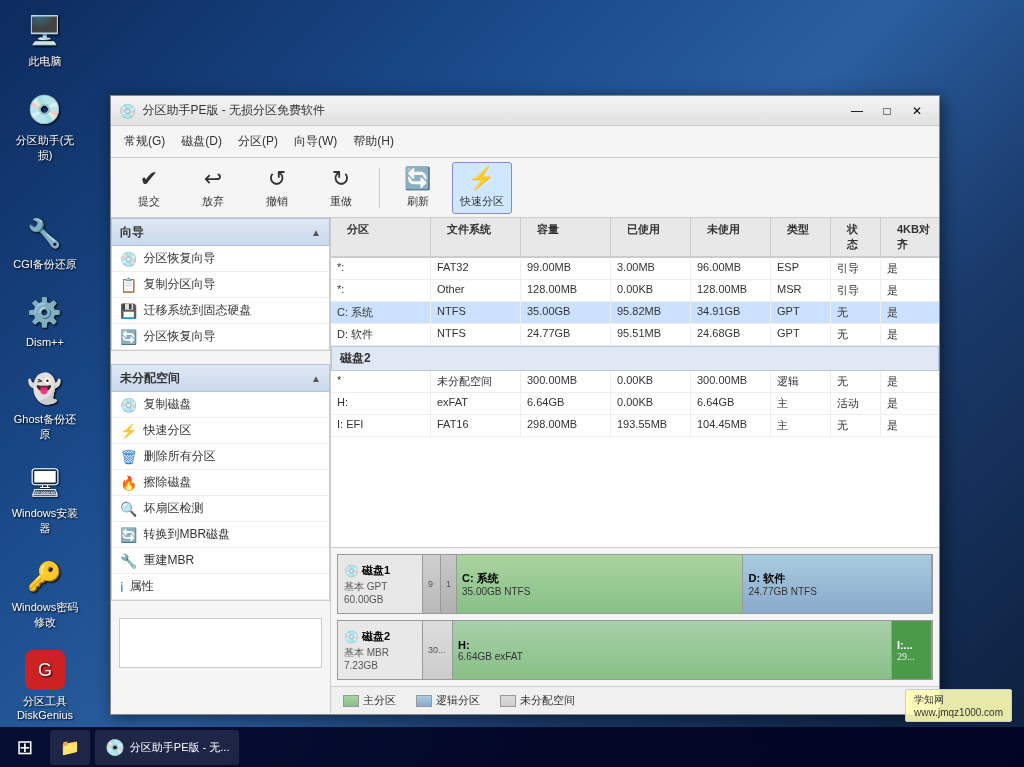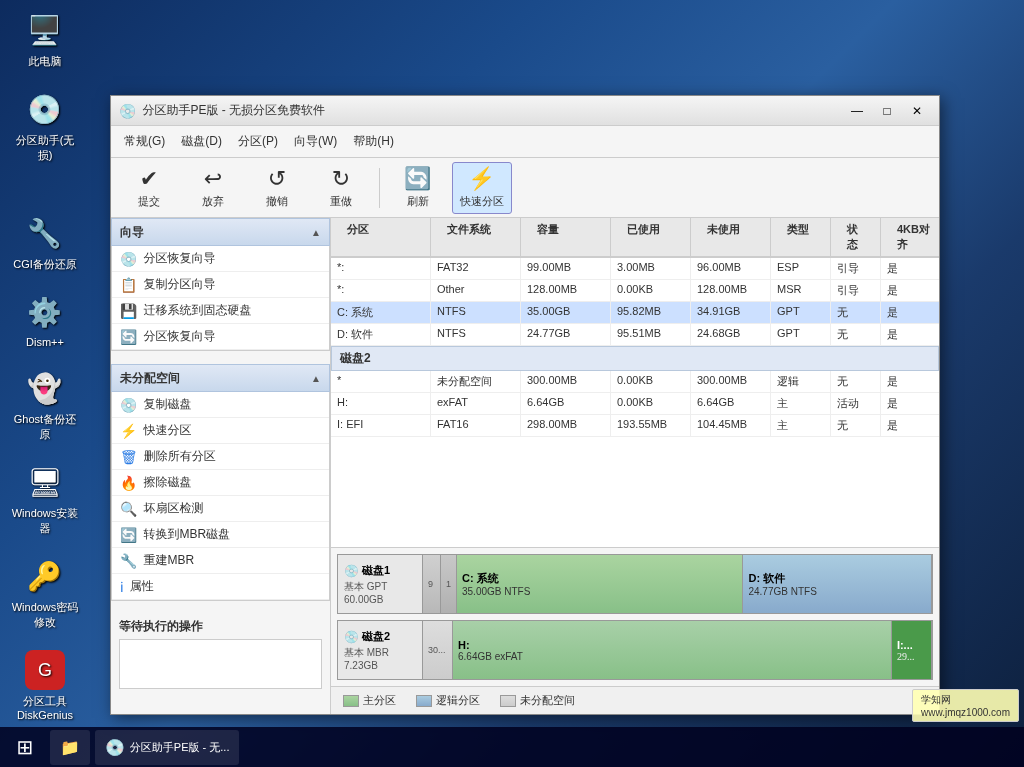--- a/index.html
+++ b/index.html
@@ -404,21 +404,21 @@
       border: 1px solid #999;
     }
     .legend-primary { background: linear-gradient(to bottom, #aad4a0, #88c088); }
     .legend-logical { background: linear-gradient(to bottom, #aacce0, #88aacc); }
     .legend-unalloc { background: linear-gradient(to bottom, #ddd, #ccc); }
 
     
     .watermark {
       position: absolute;
       bottom: 45px;
-      right: 5px;
+      right: 12px;
       background: rgba(255,255,180,0.9);
       padding: 3px 8px;
       font-size: 10px;
       color: #333;
       border: 1px solid #ccc;
       border-radius: 2px;
     }
   </style>
 </head>
 <body>
@@ -572,21 +572,20 @@
               <span>重建MBR</span>
             </div>
             <div class="sidebar-item">
               <span class="si-icon">ℹ</span>
               <span>属性</span>
             </div>
           </div>
         </div>
 
         <div class="pending-section">
-          <div class="pending-label">等待执行的操作</div>
           <div class="pending-box"></div>
         </div>
 
       </div>
 
       <div class="right-panel">
 
         <div class="partition-table-area">
 
           <div class="pt-header">

